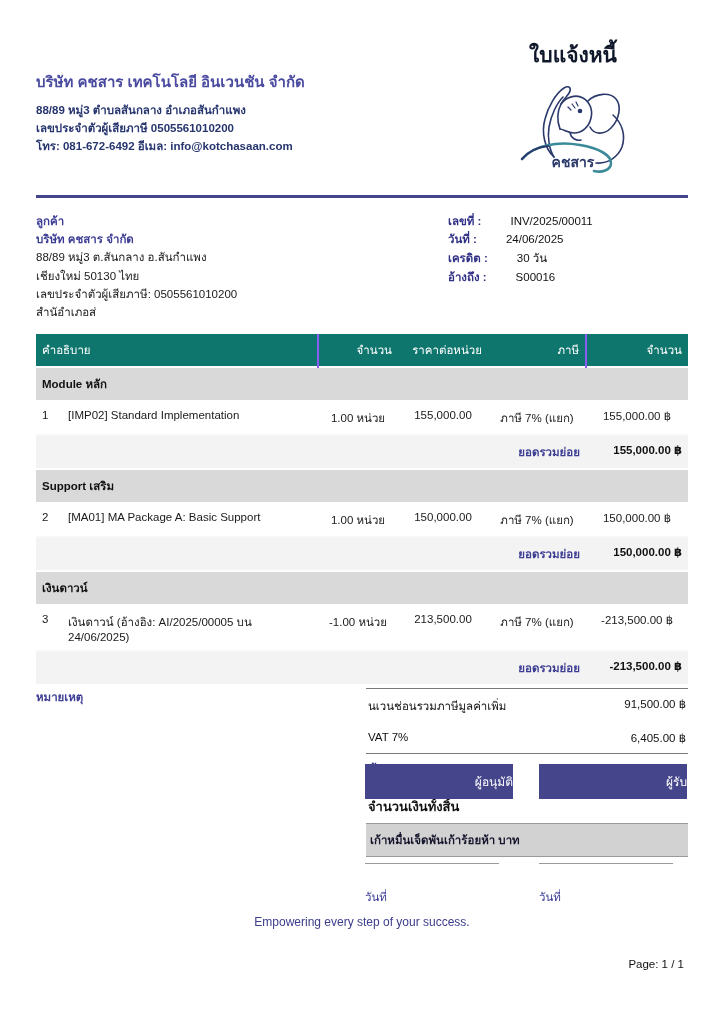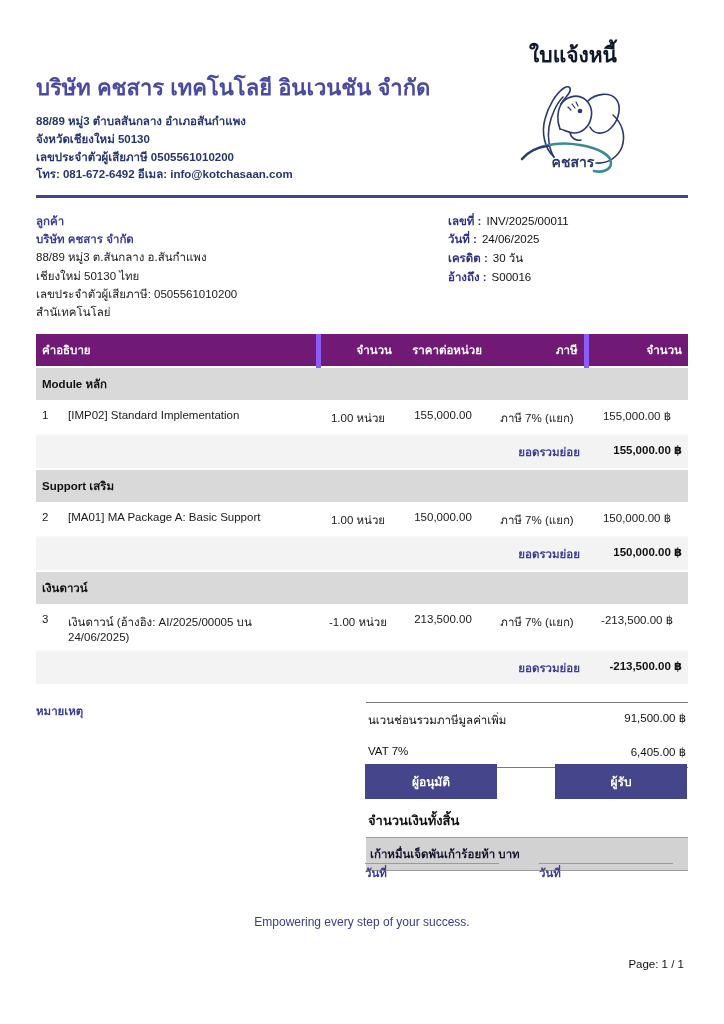--- a/index.html
+++ b/index.html
@@ -9,106 +9,105 @@
     font-family: "Liberation Sans", "DejaVu Sans", sans-serif;
     color: #1a1a1a;
     position: relative;
     overflow: hidden;
   }
   .page { padding: 36px 36px 0 36px; }
 
   
   .top { display: flex; justify-content: space-between; align-items: flex-start; }
   .company { padding-top: 34px; max-width: 400px; }
-  .company-name { color: #4a4aa0; font-weight: bold; font-size: 22px; margin-bottom: 8px; }
+  .company-name { color: #4a4aa0; font-weight: bold; font-size: 15px; margin-bottom: 8px; }
   .company-line { color: #26356e; font-size: 11.5px; font-weight: bold; line-height: 1.55; }
   .doc-head { width: 230px; text-align: center; padding-top: 2px; }
   .doc-title { color: #0f172a; font-weight: bold; font-size: 21px; margin-bottom: 6px; }
   .logo { display: inline-block; }
   .divider { height: 2.5px; background: #44448c; margin-top: 10px; }
 
   
   .info { display: flex; justify-content: space-between; margin-top: 14px; }
   .cust { font-size: 11.5px; line-height: 1.6; }
   .cust .lbl { color: #3c3c94; font-weight: bold; }
   .cust .name { color: #3c3c94; font-weight: bold; }
   .meta { width: 240px; font-size: 11.5px; line-height: 1.65; padding-right: 4px; }
-  .meta-row { display: flex; }
+  .meta-row { display: flex; gap: 24px; }
   .meta-row .k { color: #2f2f85; font-weight: bold; margin-right: 5px; white-space: nowrap; }
   .meta-row .v { color: #111; }
 
   
   table.items { width: 100%; border-collapse: collapse; margin-top: 12px; font-size: 11.5px; }
   table.items col.c-no   { width: 26px; }
   table.items col.c-qty  { width: 80px; }
   table.items col.c-up   { width: 90px; }
   table.items col.c-tax  { width: 98px; }
   table.items col.c-amt  { width: 102px; }
   table.items th {
-    background: #701a75; color: #fff; font-weight: bold;
+    background: #0f766e; color: #fff; font-weight: normal;
     padding: 7px 6px; text-align: right; white-space: nowrap;
   }
   table.items th.left { text-align: left; }
-  table.items th.sep { border-left: 5px solid #8b5cf6; padding-left: 34px; }
+  table.items th.sep { border-left: 2px solid #8b5cf6; padding-left: 34px; }
   table.items td { padding: 7px 6px; vertical-align: top; }
   tr.section td {
     background: #d9d9d9; font-weight: bold; color: #111;
     border-top: 2px solid #ffffff; border-bottom: 2px solid #ffffff;
   }
   tr.item td { background: #ffffff; border-bottom: 2px solid #f7f7f7; }
   tr.item td.num, tr.item td.no { white-space: nowrap; }
   td.num { text-align: center; }
   tr.subtotal td { background: #f3f3f3; }
   tr.subtotal .sub-lbl { color: #3c3c94; font-weight: bold; text-align: right; }
   tr.subtotal .sub-val { text-align: right; font-weight: bold; color: #111; }
 
   
-  .bottom { display: flex; justify-content: space-between; margin-top: 18px; }
+  .bottom { display: flex; justify-content: space-between; margin-top: 4px; }
   .notes-lbl { color: #3c3c94; font-weight: bold; font-size: 11.5px; }
   .totals { width: 322px; font-size: 11.5px; }
   .totals-table { border-top: 1.5px solid #7a7a7a; }
   .t-row { display: flex; justify-content: space-between; padding: 8px 2px; }
   .t-row .tk { color: #111; }
   .t-row .tv { color: #111; }
   .t-row.grand { border-top: 1.5px solid #7a7a7a; }
   .t-row.grand .tk, .t-row.grand .tv { color: #3c3c94; font-weight: bold; }
   .words-lbl { font-weight: bold; color: #111; padding: 8px 2px 6px 2px; font-size: 13px; }
   .words-box {
     background: #d2d2d2; border-top: 1.5px solid #9a9a9a; border-bottom: 1.5px solid #9a9a9a;
     text-align: left; font-weight: bold; color: #15152e; padding: 7px 4px; font-size: 11.5px;
   }
 
   
   .signs { position: absolute; left: 365px; right: 37px; top: 764px; }
   .sign-boxes { display: flex; justify-content: space-between; }
   .sign-box {
-    background: #45458c; color: #fff; font-weight: bold; font-size: 12px;
-    width: 132px; text-align: center; padding: 8px 0;
+    background: #45458c; color: #fff; font-weight: normal; font-size: 12px;
+    width: 148px; text-align: right; padding: 8px 0;
   }
   .sign-lines { display: flex; justify-content: space-between; margin-top: 64px; }
   .sign-cell { width: 148px; }
   .sign-line { border-top: 1.5px solid #9a9a9a; width: 134px; }
-  .sign-date { color: #3c3c94; font-weight: bold; font-size: 11.5px; margin-top: 0; }
+  .sign-date { color: #3c3c94; font-weight: normal; font-size: 11.5px; margin-top: 24px; }
 
   
   .footer { position: absolute; left: 0; right: 0; top: 915px; text-align: center; }
   .tagline { color: #3c3c8c; font-size: 12px; }
   .website { color: #3a8a99; font-size: 12px; margin-top: 3px; }
   .pagenum { position: absolute; right: 40px; top: 958px; font-size: 11.5px; color: #111; }
 </style>
 </head>
 <body>
 
 <div class="page">
 
   <div class="top">
     <div class="company">
       <div class="company-name">บริษัท คชสาร เทคโนโลยี อินเวนชัน จำกัด</div>
       <div class="company-line">88/89 หมู่3 ตำบลสันกลาง อำเภอสันกำแพง</div>
-      <div class="company-line">จังหวัดเชียงใหม่ 50130</div>
       <div class="company-line">เลขประจำตัวผู้เสียภาษี 0505561010200</div>
       <div class="company-line">โทร: 081-672-6492 อีเมล: info@kotchasaan.com</div>
     </div>
     <div class="doc-head">
       <div class="doc-title">ใบแจ้งหนี้</div>
       <span class="logo">
         <svg width="118" height="104" viewBox="0 0 118 104">
           <g fill="none" stroke="#2b3a6b" stroke-width="1.6" stroke-linecap="round">
 
             <path d="M40,80 C31,72 27,56 31,42 C34,30 42,16 50,11 C54,8.5 57,10 56,14 C55,18 50,21 47,27 C43,35 43,44 46,52"></path>
@@ -141,21 +140,21 @@
   </div>
   <div class="divider"></div>
 
   <div class="info">
     <div class="cust">
       <div class="lbl">ลูกค้า</div>
       <div class="name">บริษัท คชสาร จำกัด</div>
       <div>88/89 หมู่3 ต.สันกลาง อ.สันกำแพง</div>
       <div>เชียงใหม่ 50130 ไทย</div>
       <div>เลขประจำตัวผู้เสียภาษี: 0505561010200</div>
-      <div>สำนัเทคโนโลย่</div>
+      <div>สำนัอำเภอส่</div>
     </div>
     <div class="meta">
       <div class="meta-row">
         <span class="k">เลขที่ :</span>
         <span class="v">INV/2025/00011</span>
       </div>
       <div class="meta-row">
         <span class="k">วันที่ :</span>
         <span class="v">24/06/2025</span>
       </div>

